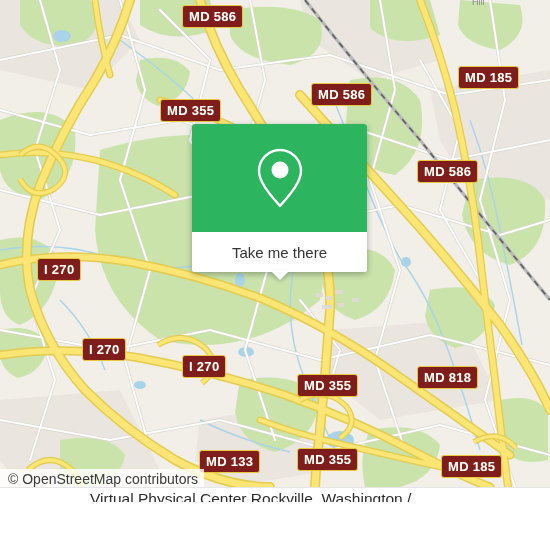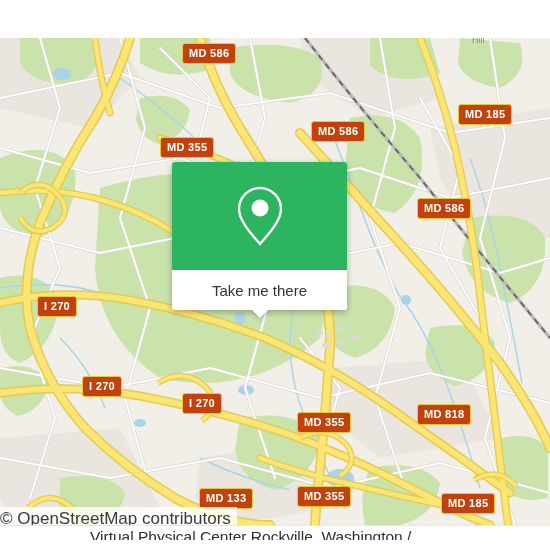--- a/index.html
+++ b/index.html
@@ -6,63 +6,62 @@
   html, body {
     width: 550px; height: 550px;
     font-family: "Liberation Sans", sans-serif;
     background: #ffffff;
     overflow: hidden;
   }
   #root {
     position: relative;
     width: 550px; height: 502px;
     overflow: hidden;
-    margin-top: 38px;
   }
 
   
   #map {
     position: absolute;
     left: 0; top: 0;
     width: 550px; height: 487px;
     background: #f2efe9;
     overflow: hidden;
   }
   #map-svg { position: absolute; left: 0; top: 0; }
 
   
   .shield {
     position: absolute;
-    background: #c2410c;
+    background: #7f1d1d;
     border: 1.5px solid #e8c93c;
     border-radius: 3px;
     color: #ffffff;
     font-weight: bold;
-    font-size: 11px;
+    font-size: 13px;
     letter-spacing: .3px;
     line-height: 1;
     padding: 3.5px 6px 4px 6px;
     white-space: nowrap;
     text-shadow: 0 0 1px rgba(160,140,40,.5);
     font-family: "Liberation Sans", sans-serif;
   }
 
   
   .edge-label {
     position: absolute;
     font-size: 9px;
     color: #8a8a8a;
     white-space: nowrap;
     font-family: "Liberation Sans", sans-serif;
   }
 
   
   #popup {
     position: absolute;
-    left: 172px; top: 124px;
+    left: 192px; top: 124px;
     width: 175px;
     border-radius: 3px;
     box-shadow: 0 2px 6px rgba(0,0,0,.30);
     background: #ffffff;
     overflow: visible;
   }
   #popup-head {
     height: 108px;
     background: #2db45f;
     border-radius: 3px 3px 0 0;
@@ -93,22 +92,22 @@
     border-left: 9px solid transparent;
     border-right: 9px solid transparent;
     border-top: 9px solid #ffffff;
     filter: drop-shadow(0 2px 2px rgba(0,0,0,.18));
   }
 
   
   #attribution {
     position: absolute;
     left: 0; top: 469px;
-    padding: 2px 6px 2px 0;
-    font-size: 17px;
+    padding: 2px 6px 2px 8px;
+    font-size: 14px;
     color: #3a3a3a;
     background: rgba(255,255,255,.80);
     font-family: "Liberation Sans", sans-serif;
     white-space: nowrap;
   }
 
   
   #footer {
     position: absolute;
     left: 0; top: 487px;

